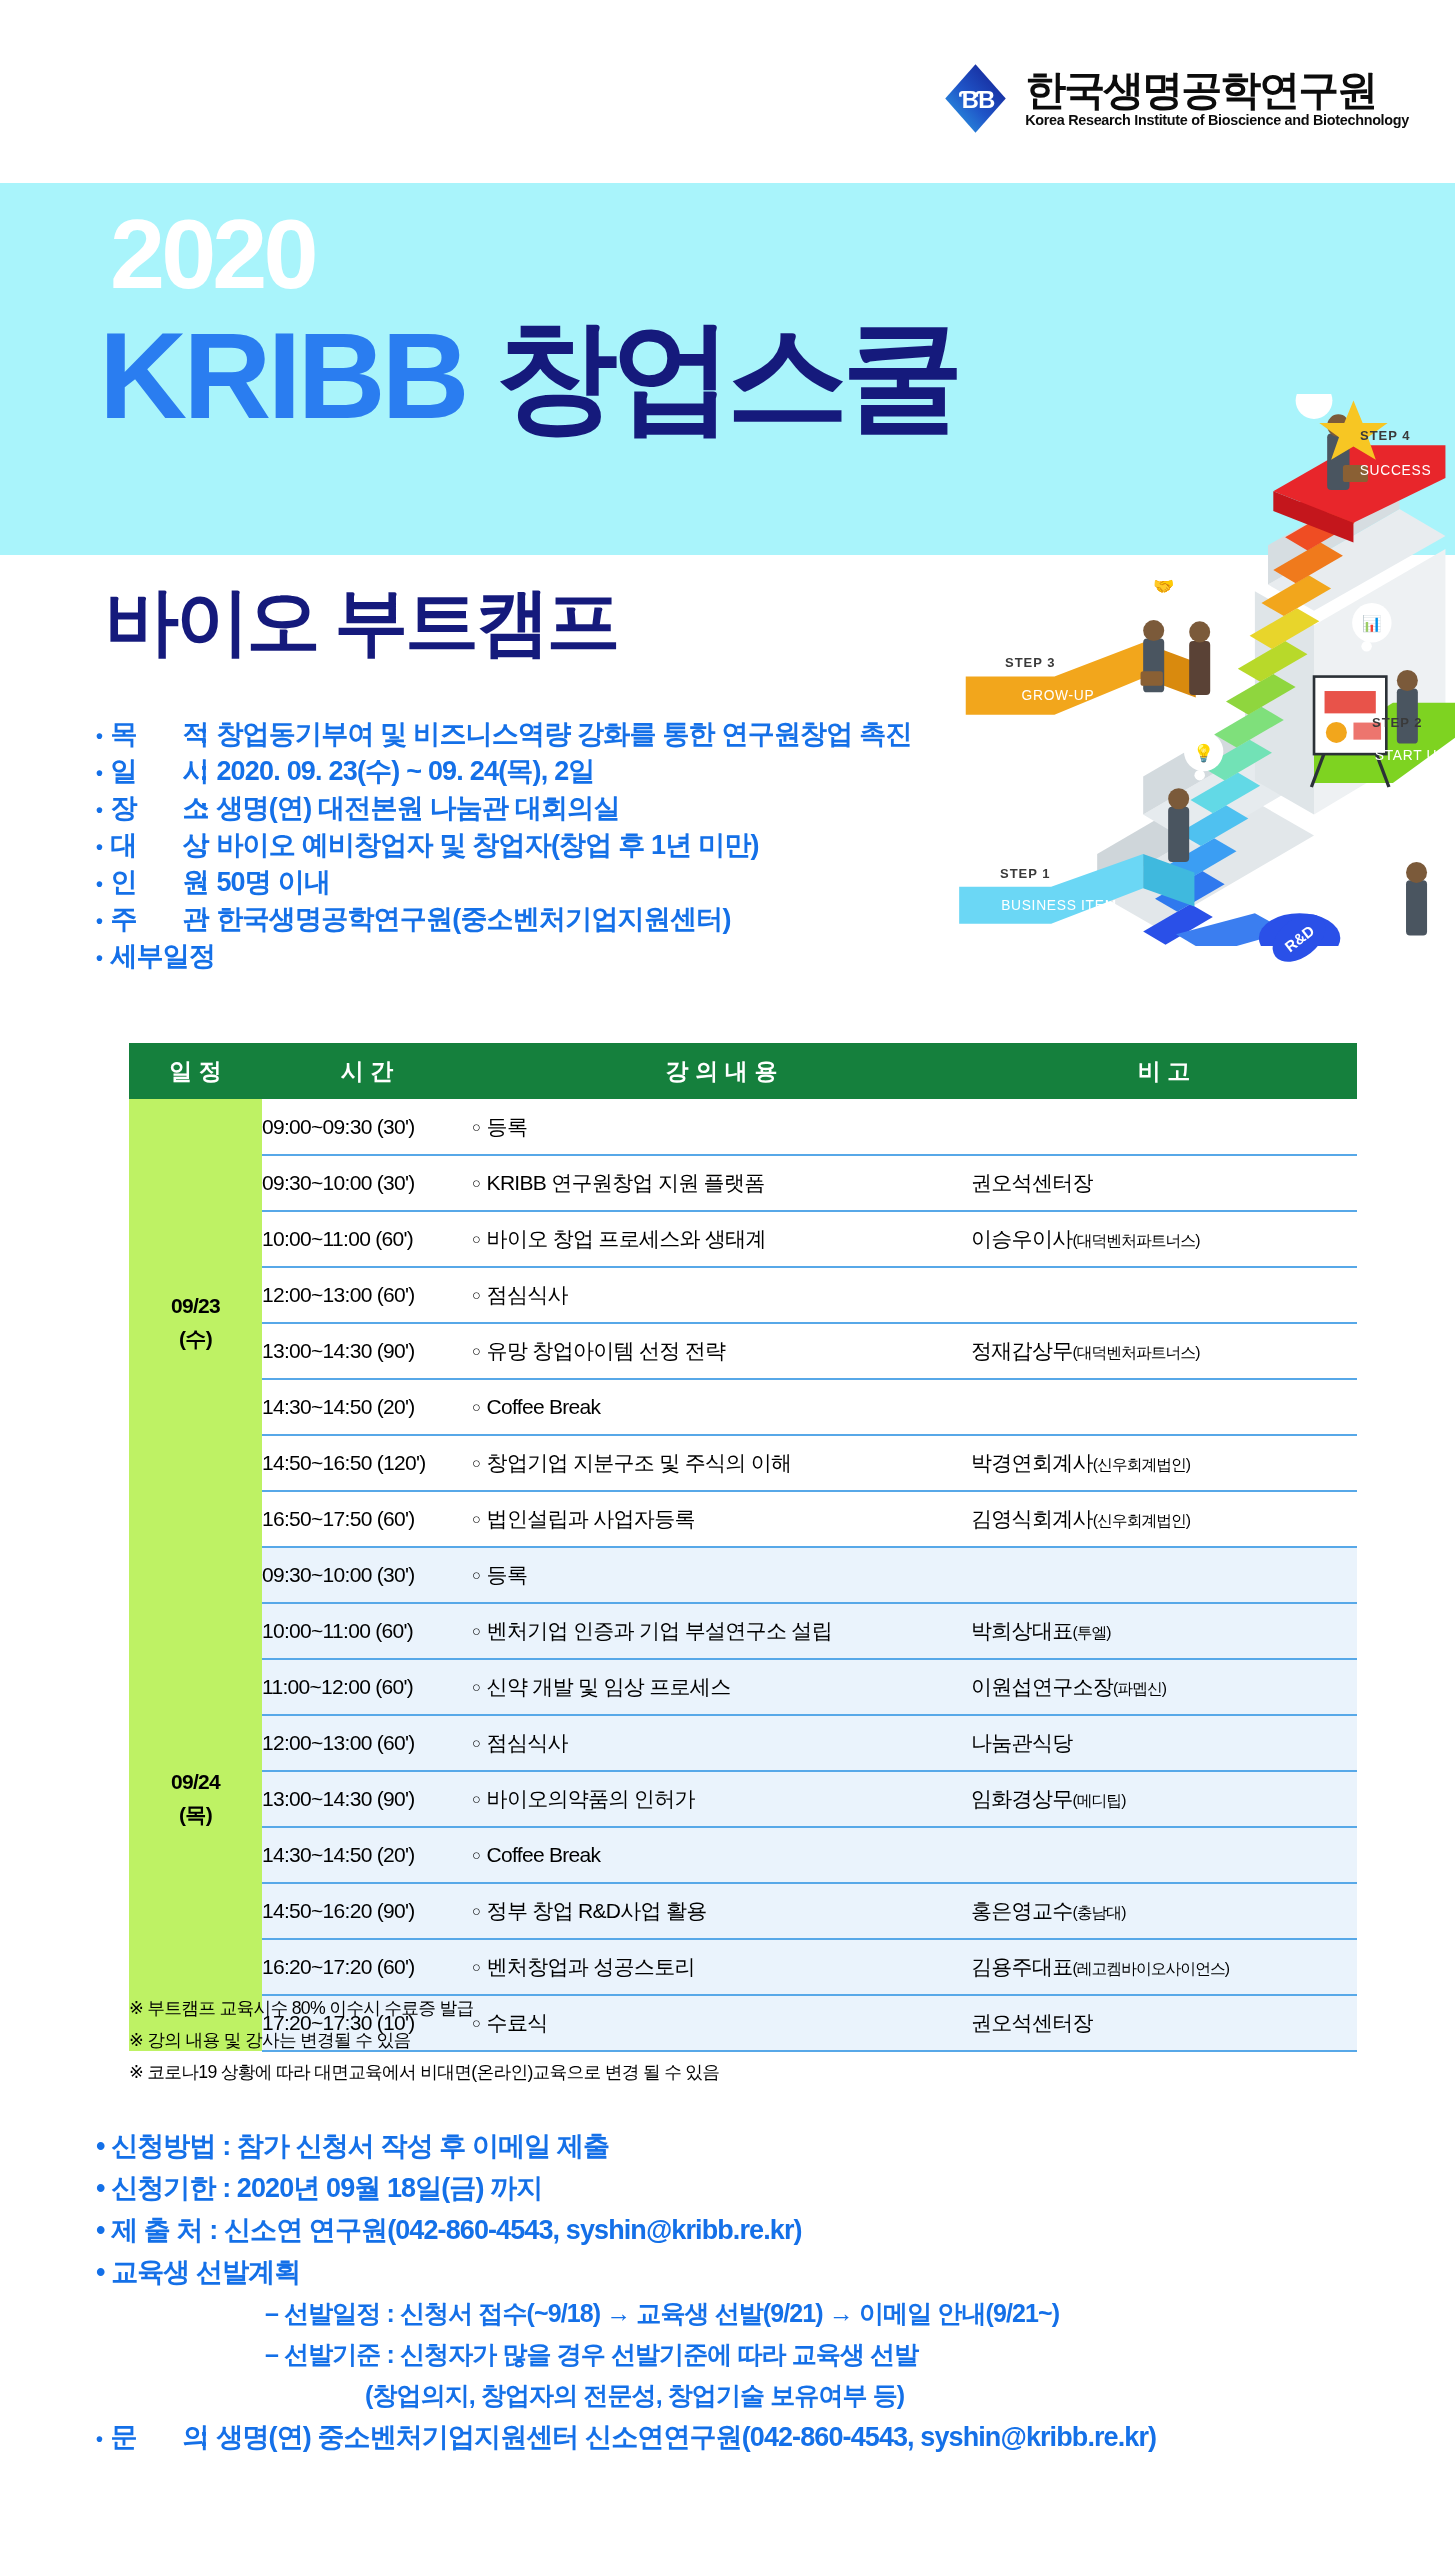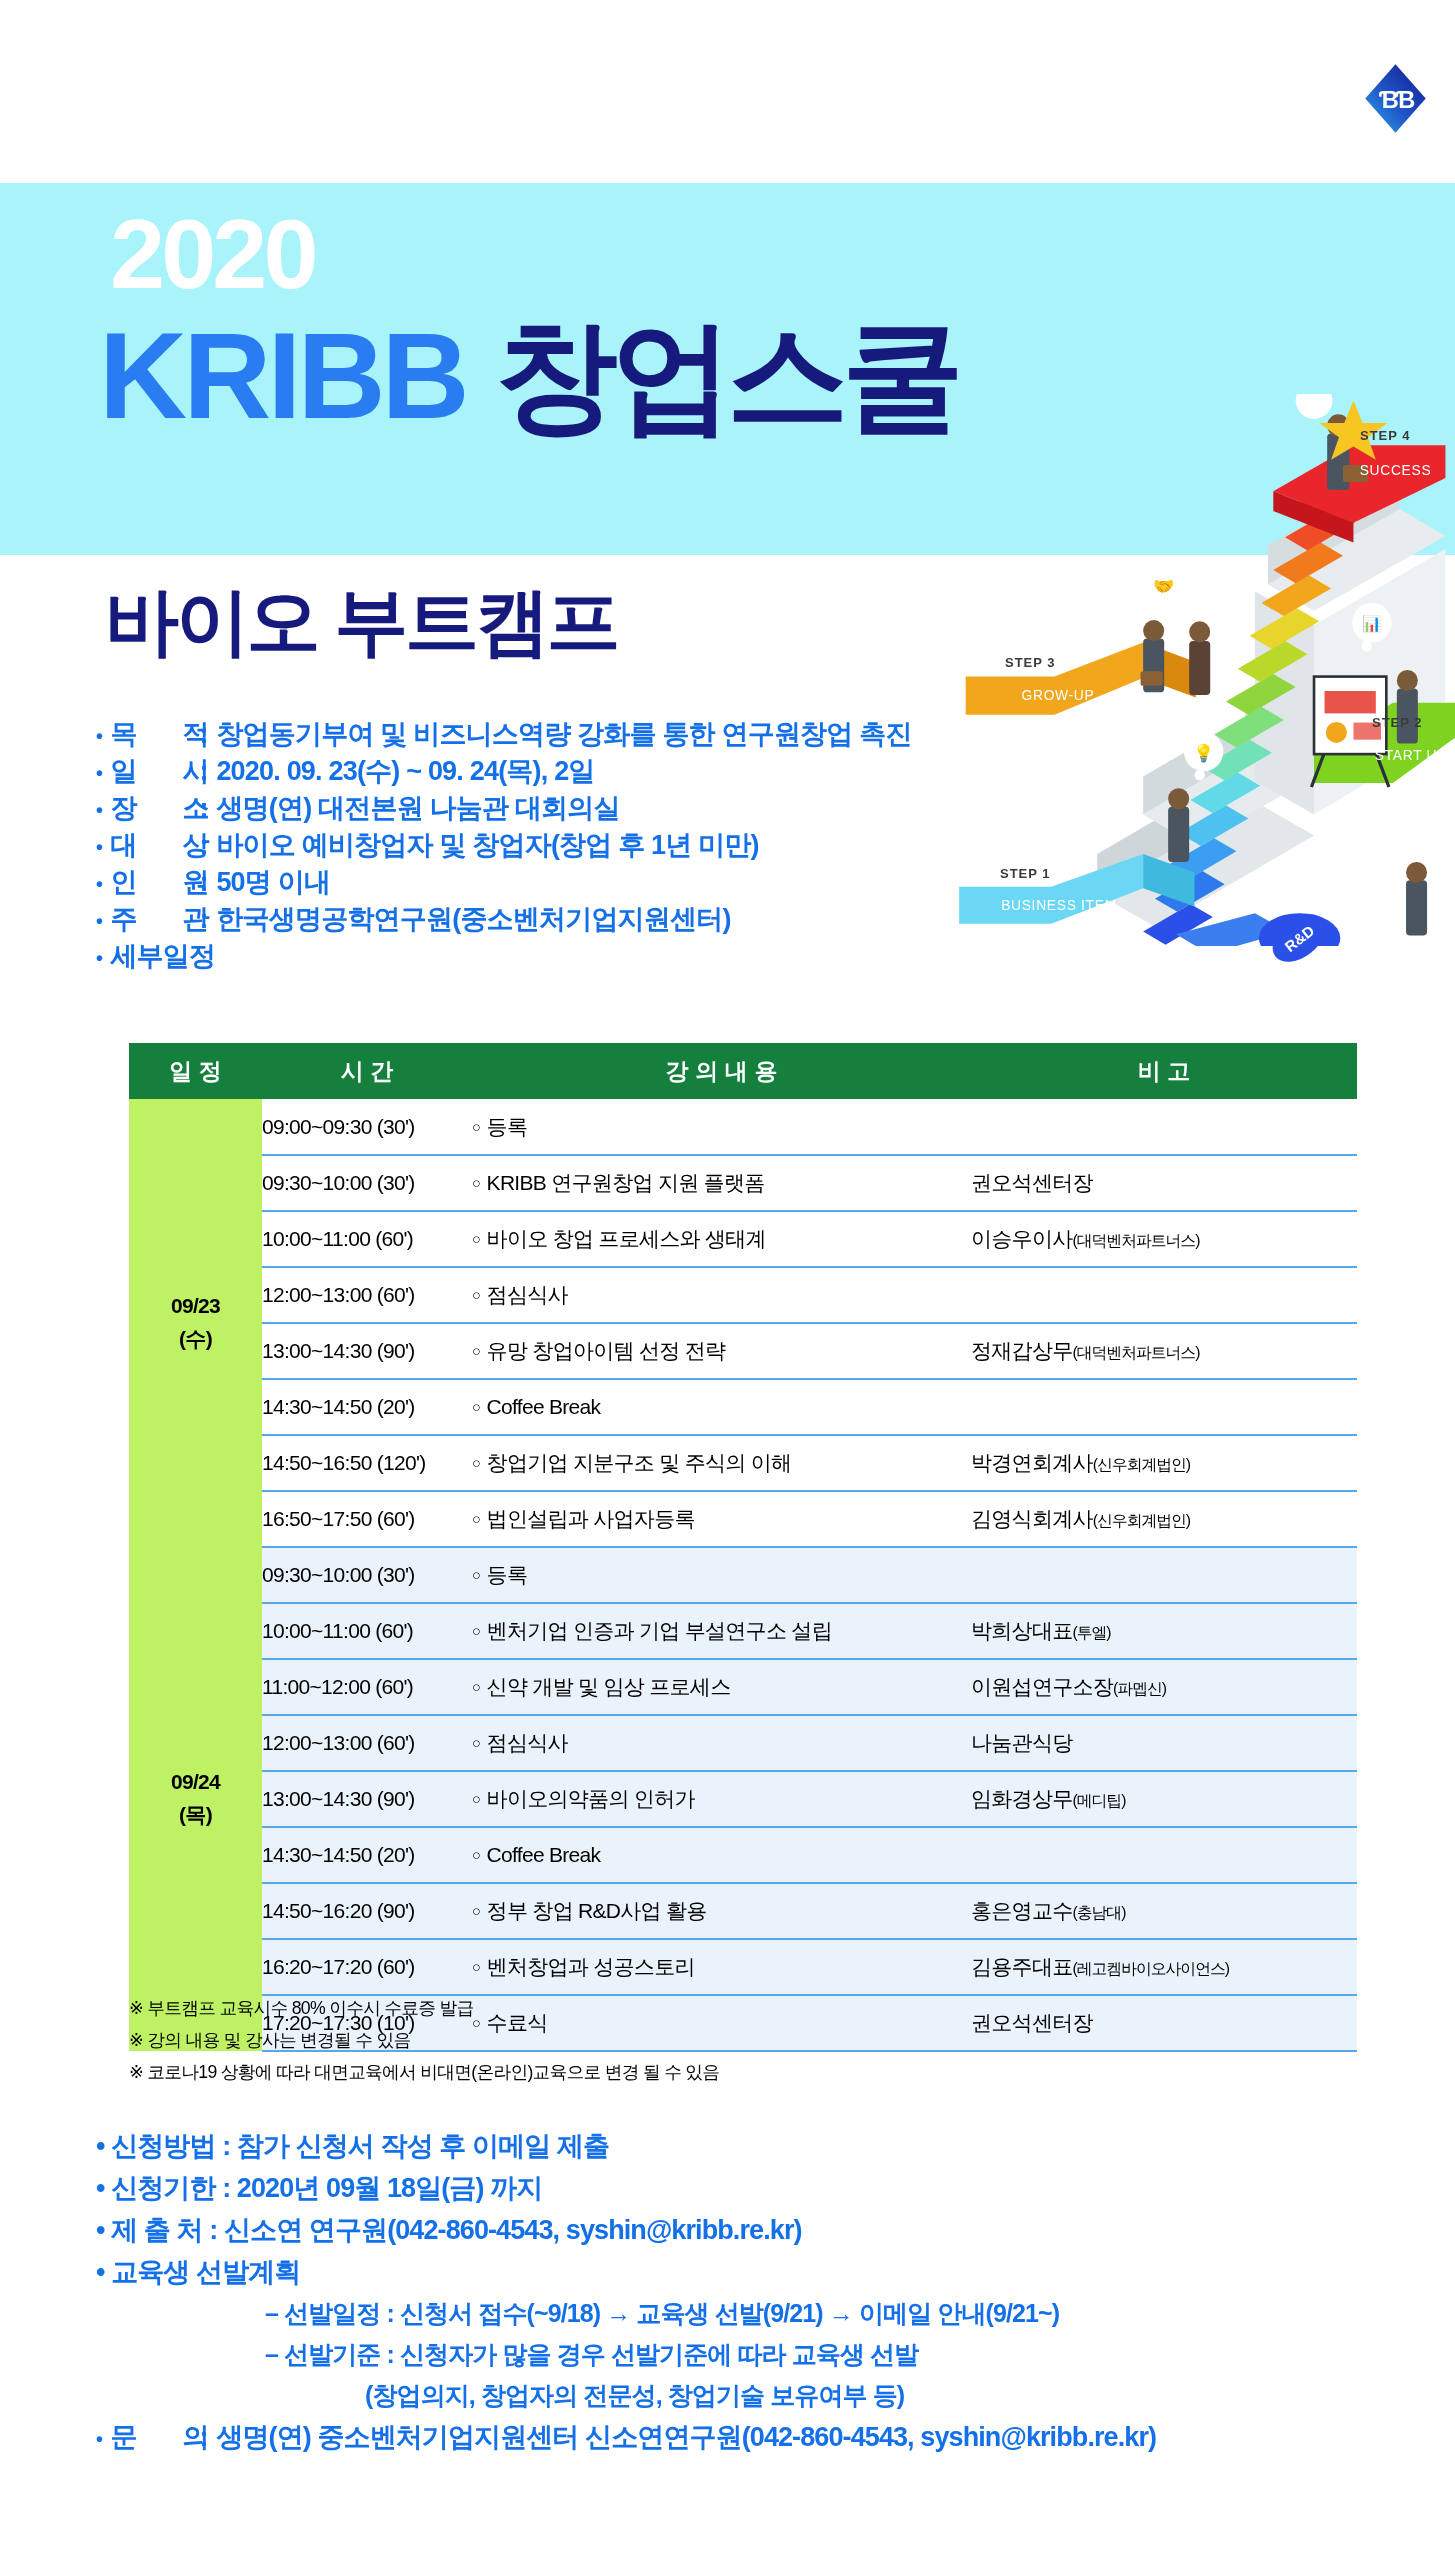--- a/index.html
+++ b/index.html
@@ -14,21 +14,21 @@
     width: 1455px;
     height: 2550px;
     overflow: hidden;
     background: #ffffff;
   }
 
   
   .logo-wrap {
     position: absolute;
     top: 63px;
-    right: 24px;
+    right: 46px;
     display: flex;
     align-items: center;
     gap: 14.4px;
   }
   .logo-diamond {
     width: 71px;
     height: 71px;
     position: relative;
     flex: none;
   }
@@ -290,20 +290,24 @@
         <defs>
           <linearGradient id="dg" x1="0" y1="1" x2="1" y2="0">
             <stop offset="0%" stop-color="#2ea8e8"></stop>
             <stop offset="45%" stop-color="#1f55c8"></stop>
             <stop offset="100%" stop-color="#141a8c"></stop>
           </linearGradient>
         </defs>
         <polygon points="54,2 100,54 54,106 8,54" fill="url(#dg)"></polygon>
         <text x="54" y="68" font-family="Liberation Sans, sans-serif" font-size="36" font-weight="bold" fill="#ffffff" text-anchor="middle" letter-spacing="-5">ƁƁ</text>
       </svg>
+    </div>
+    <div class="logo-text-block">
+      <div class="logo-kor">한국생명공학연구원</div>
+      <div class="logo-eng">Korea Research Institute of Bioscience and Biotechnology</div>
     </div>
   </div>
 
   <div class="cyan-band"></div>
   <div class="year">2020</div>
   <div class="main-title">
     <span class="kribb">KRIBB</span><span> </span><span class="kor">창업스쿨</span>
   </div>
   <div class="sub-title">바이오 부트캠프</div>
 

